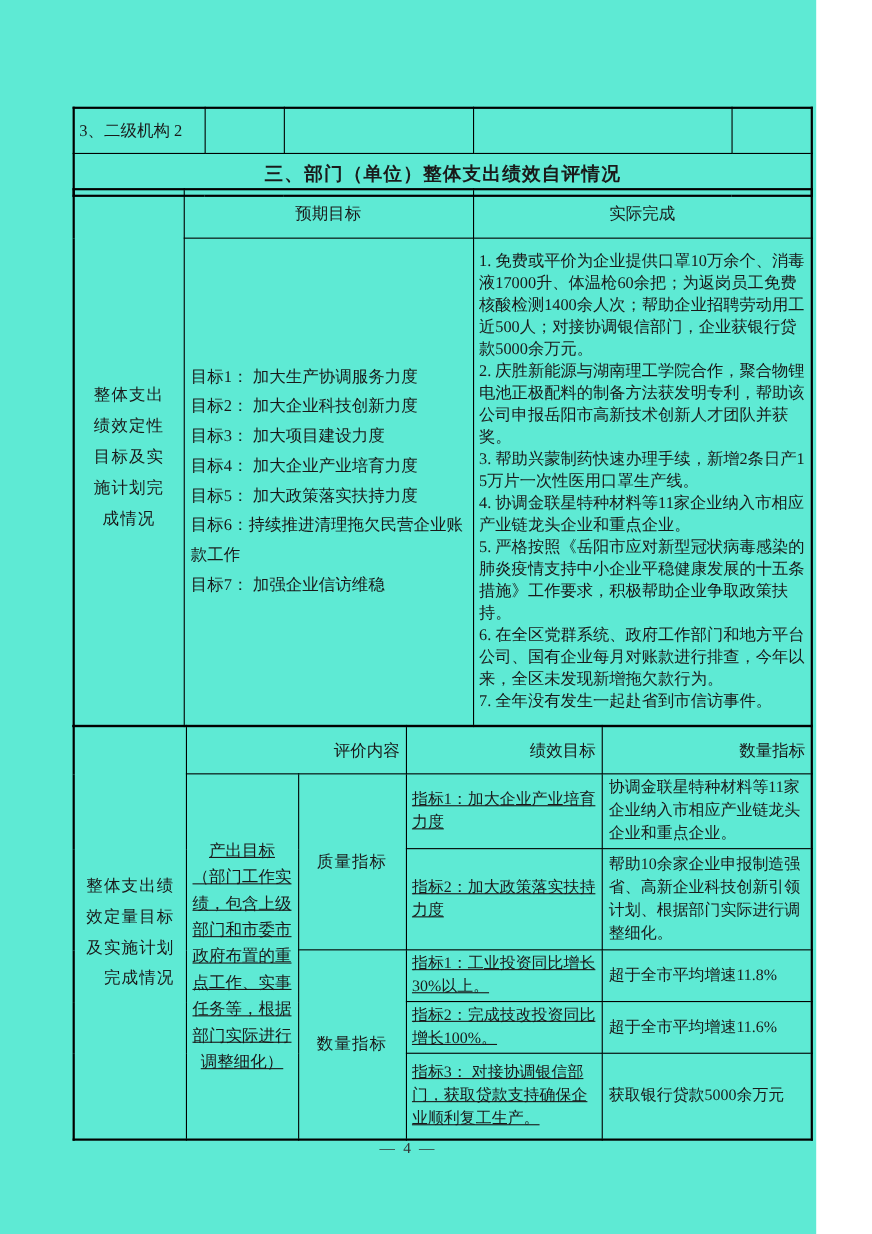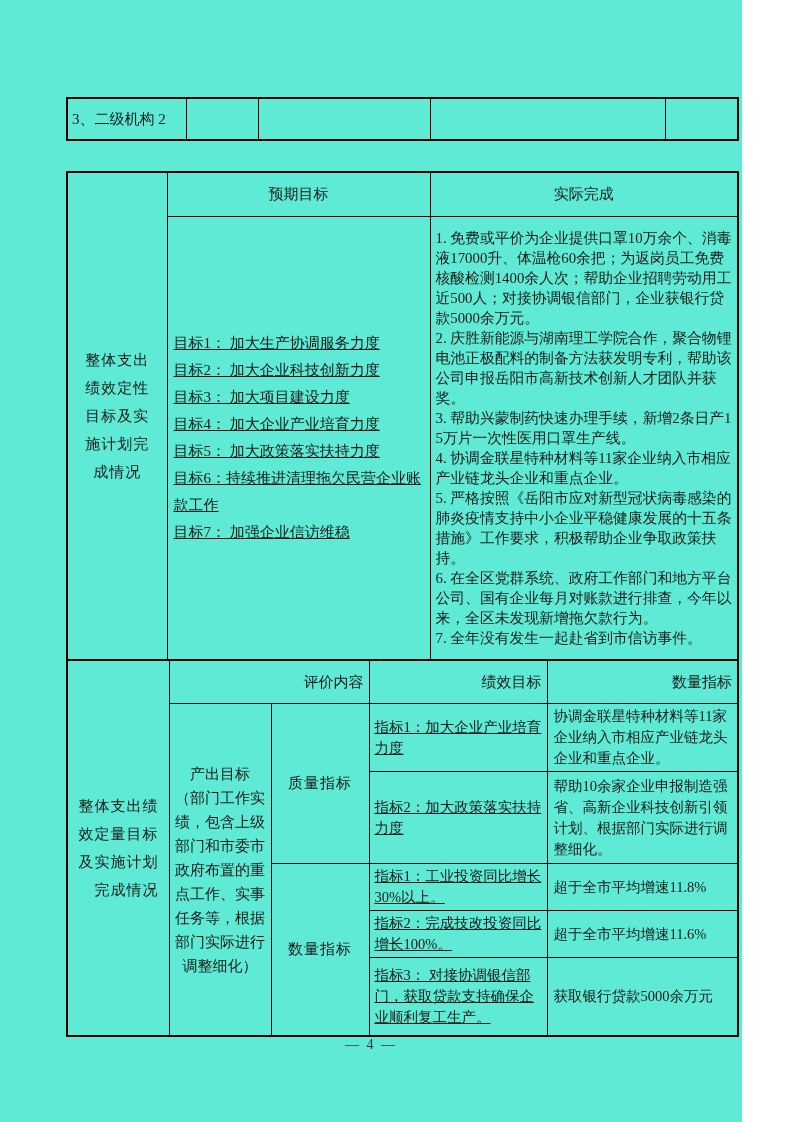--- a/index.html
+++ b/index.html
@@ -48,39 +48,39 @@
     text-align: center;
     line-height: 28px;
     padding: 2px 10px !important;
     letter-spacing: 1px;
   }
   .pre { white-space: pre-line; }
   .goals {
     line-height: 27px;
     padding: 4px 4px 4px 6px !important;
     vertical-align: middle;
-    text-decoration: underline;
   }
   .actual {
     font-size: 14.8px !important;
     line-height: 20px;
     padding: 3px 4px 3px 5px !important;
     vertical-align: top;
   }
 
   .t3 .hdr td { height: 38px; text-align: right; }
   .t3 .r1 td { height: 62px; }
   .t3 .r2 td { height: 87px; }
   .t3 .r3 td { height: 41px; }
   .t3 .r4 td { height: 41px; }
   .t3 .r5 td { height: 73px; }
   .output-cell {
     text-align: center;
     line-height: 24px;
     padding: 2px 5px !important;
+    text-decoration: underline;
   }
   .cat-cell { text-align: center; letter-spacing: 1px; }
   .ind-cell {
     font-size: 14.5px !important;
     line-height: 21px;
     padding: 2px 3px 2px 5px !important;
     text-decoration: underline;
   }
   .comp-cell {
     font-size: 14.5px !important;
@@ -112,20 +112,23 @@
         <col style="width:235px">
         <col style="width:73px">
     </colgroup>
     <tbody>
       <tr class="org-row">
         <td class="org-cell">3、二级机构 2</td>
         <td></td>
         <td></td>
         <td></td>
         <td></td>
+      </tr>
+      <tr>
+        <td class="title-cell" colspan="5">三、部门（单位）整体支出绩效自评情况</td>
       </tr>
     </tbody>
   </table>
 
   <table class="t t2">
     <colgroup>
       <col style="width:100px">
         <col style="width:263px">
         <col style="width:308px">
     </colgroup>

